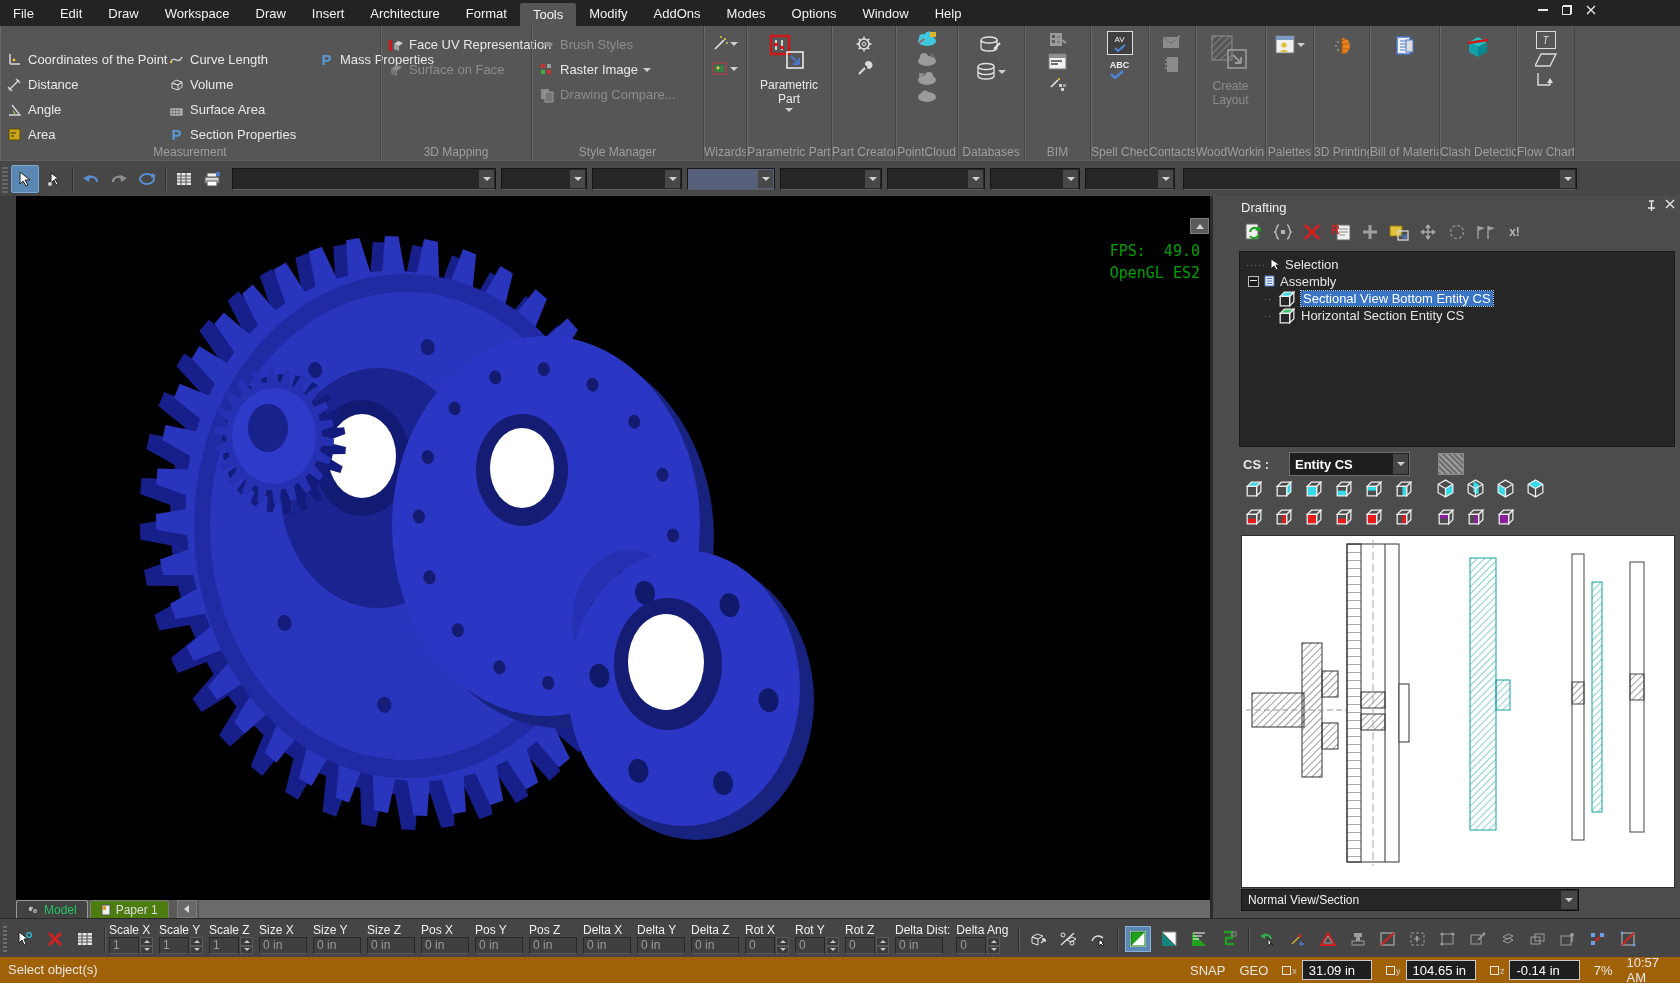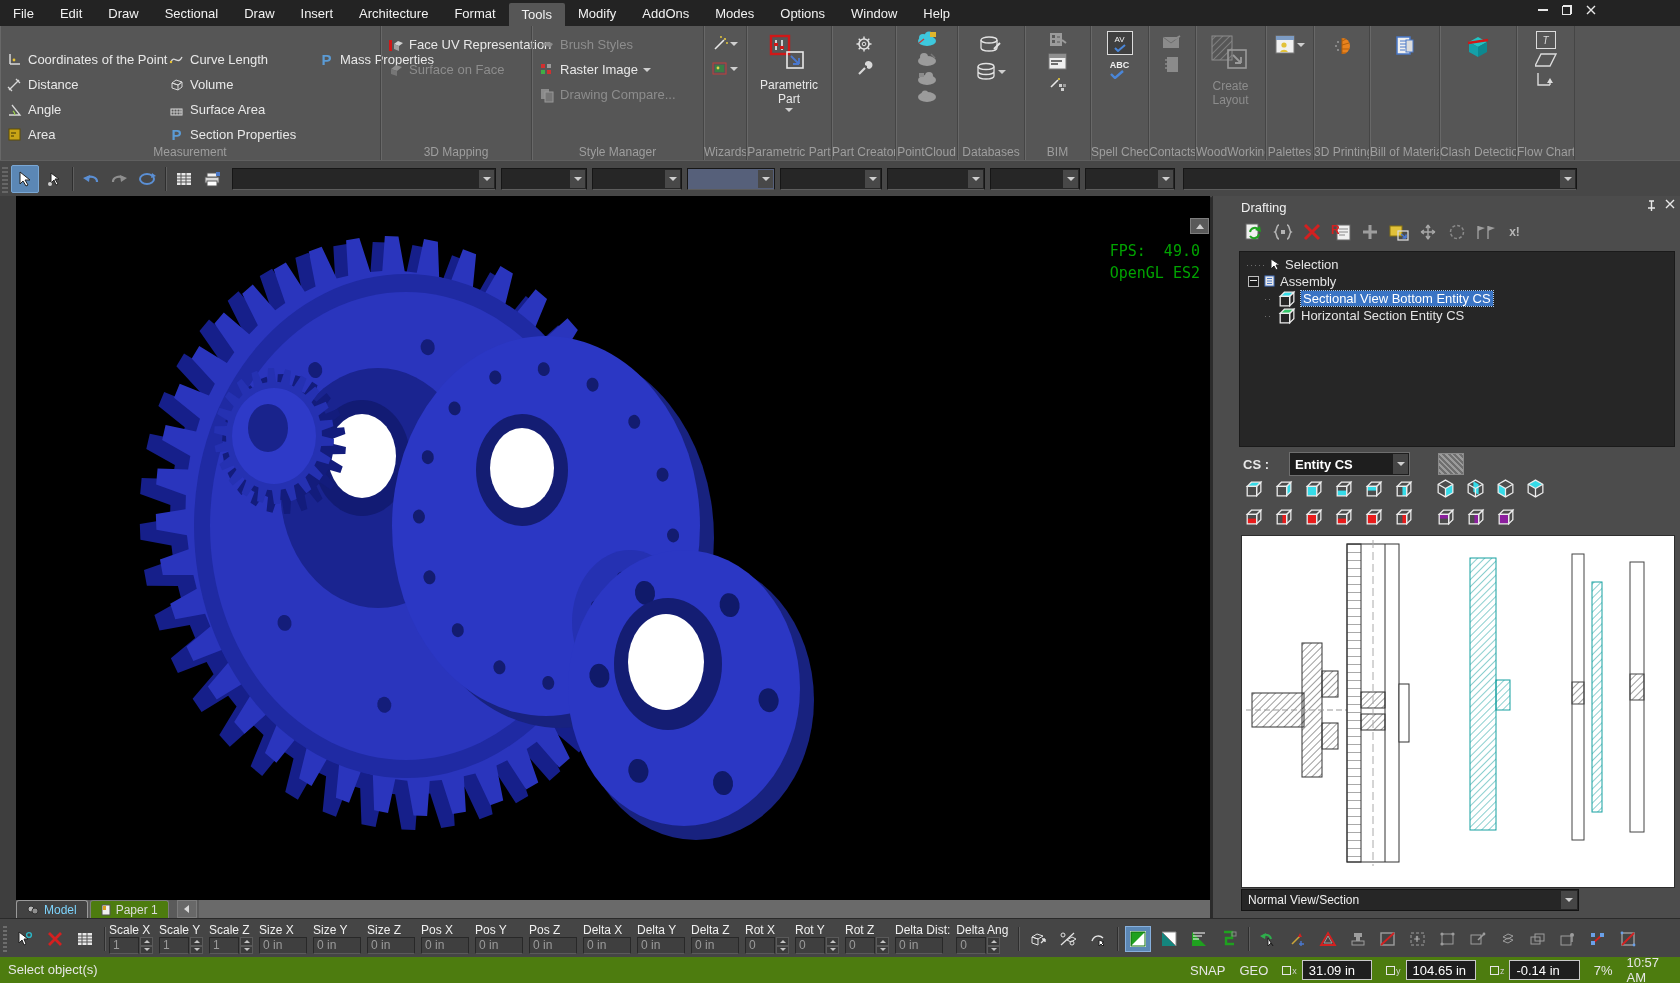--- a/index.html
+++ b/index.html
@@ -33,21 +33,21 @@
   .combo .dd{position:absolute;right:1px;top:1px;bottom:1px;width:15px;background:#484848;display:flex;align-items:center;justify-content:center;}
   
   #leftstrip{top:196px;left:0;width:16px;height:722px;background:#3e3e3e;border-right:1px solid #2a2a2a;}
   #viewport{top:196px;left:16px;width:1194px;height:704px;background:#000000;overflow:hidden;}
   #fpsbox{position:absolute;top:44px;right:10px;text-align:right;font-family:"DejaVu Sans Mono",monospace;font-size:15px;color:#00a300;line-height:22px;white-space:pre;}
   #scrollup{top:218px;left:1190px;width:17px;height:14px;background:#5a5a5a;border:1px solid #7d7d7d;display:flex;align-items:center;justify-content:center;}
   .tri-up{width:0;height:0;border-left:4px solid transparent;border-right:4px solid transparent;border-bottom:5px solid #cfcfcf;}
   
   #tabbar{top:900px;left:16px;width:1194px;height:18px;background:#5a5a5a;display:flex;align-items:stretch;}
   .vtab{display:flex;align-items:center;gap:5px;padding:0 10px;font-size:12px;color:#dcdcdc;border:1px solid #7c7c7c;border-bottom:none;border-radius:3px 3px 0 0;background:#4d7c0f;margin-right:2px;}
-  .vtab.act{background:#424242;color:#7dd3fc;border-color:#9a9a9a;}
+  .vtab.act{background:#424242;color:#22c55e;border-color:#9a9a9a;}
   .tabscroll{width:18px;display:flex;align-items:center;justify-content:center;background:#686868;border:1px solid #7c7c7c;margin-left:6px;}
   .tri-left{width:0;height:0;border-top:4px solid transparent;border-bottom:4px solid transparent;border-right:5px solid #d8d8d8;}
   .tabtrack{flex:1;background:#6a6a6a;margin-left:2px;}
   
   #drafting{top:196px;left:1212px;width:468px;height:722px;background:#4c4c4c;border-left:1px solid #2c2c2c;}
   #dtitle{position:absolute;top:4px;left:28px;font-size:13px;color:#f0f0f0;}
   #dtools{position:absolute;top:26px;left:30px;display:flex;gap:8px;align-items:center;}
   .dti{width:21px;height:20px;display:flex;align-items:center;justify-content:center;}
   #dtree{position:absolute;top:55px;left:26px;width:434px;height:190px;background:#262626;border:1px solid #1a1a1a;padding-top:4px;font-size:13px;color:#e4e4e4;}
   .trow{display:flex;align-items:center;height:17px;gap:4px;padding-left:6px;white-space:nowrap;}
@@ -76,21 +76,21 @@
   .fldbox{display:flex;align-items:center;}
   .fld{background:#3f3f3f;border:1px solid #282828;border-bottom-color:#5a5a5a;height:15px;color:#9b9b9b;font-size:12px;padding:0 3px;}
   .w40{width:40px;} .w22{width:22px;}
   .spin{width:13px;height:17px;display:flex;flex-direction:column;margin-left:1px;}
   .spin span{flex:1;background:#3a3a3a;border:1px solid #5a5a5a;display:flex;align-items:center;justify-content:center;}
   .sup{width:0;height:0;border-left:3px solid transparent;border-right:3px solid transparent;border-bottom:3px solid #c4c4c4;}
   .sdn{width:0;height:0;border-left:3px solid transparent;border-right:3px solid transparent;border-top:3px solid #c4c4c4;}
   .bico{width:24px;height:24px;display:flex;align-items:center;justify-content:center;margin:0 3px;flex:none;}
   .bico.act{background:#5b87b5;border:1px solid #87b0dd;}
   
-  #statusbar{top:957px;left:0;width:1680px;height:26px;background:#4d7c0f;color:#e6e6e6;font-size:13px;}
+  #statusbar{top:957px;left:0;width:1680px;height:26px;background:#a16207;color:#e6e6e6;font-size:13px;}
   #statusmsg{position:absolute;left:8px;top:5px;}
   #statright{position:absolute;left:1190px;top:0;height:26px;display:flex;align-items:center;gap:14px;}
   .coordbox{background:#1e1e1e;border:1px solid #c9c9c9;height:18px;width:64px;display:flex;align-items:center;padding-left:6px;font-size:13px;color:#fff;}
   .axchip{display:flex;align-items:flex-end;gap:1px;margin-right:-9px;}
   .axsq{width:7px;height:7px;border:1px solid #e6e6e6;}
   .axlet{font-size:9px;color:#cfcfcf;line-height:8px;}
   svg{display:block;}
   text{font-family:"Liberation Sans",sans-serif;}
 </style>
 </head>
@@ -147,21 +147,21 @@
         <polygon points="10,2 17,6 10,10 3,6" fill="currentColor"></polygon>
         <use href="#isowire"></use>
       </symbol>
   </defs>
 </svg>
 
 <div id="menubar" class="abs">
   <div class="mi">File</div>
   <div class="mi">Edit</div>
   <div class="mi">Draw</div>
-  <div class="mi">Sectional</div>
+  <div class="mi">Workspace</div>
   <div class="mi">Draw</div>
   <div class="mi">Insert</div>
   <div class="mi">Architecture</div>
   <div class="mi">Format</div>
   <div class="mi act">Tools</div>
   <div class="mi">Modify</div>
   <div class="mi">AddOns</div>
   <div class="mi">Modes</div>
   <div class="mi">Options</div>
   <div class="mi">Window</div>

